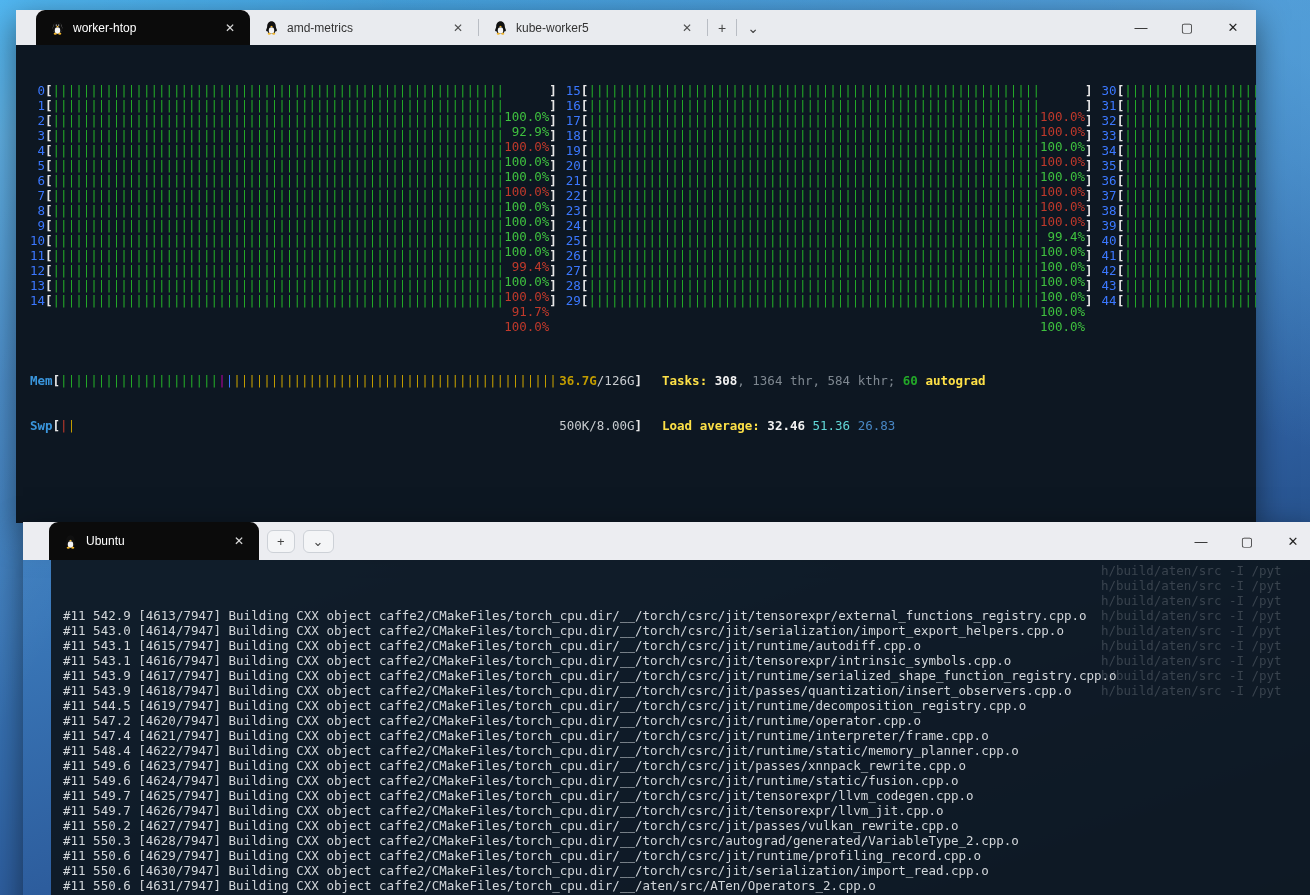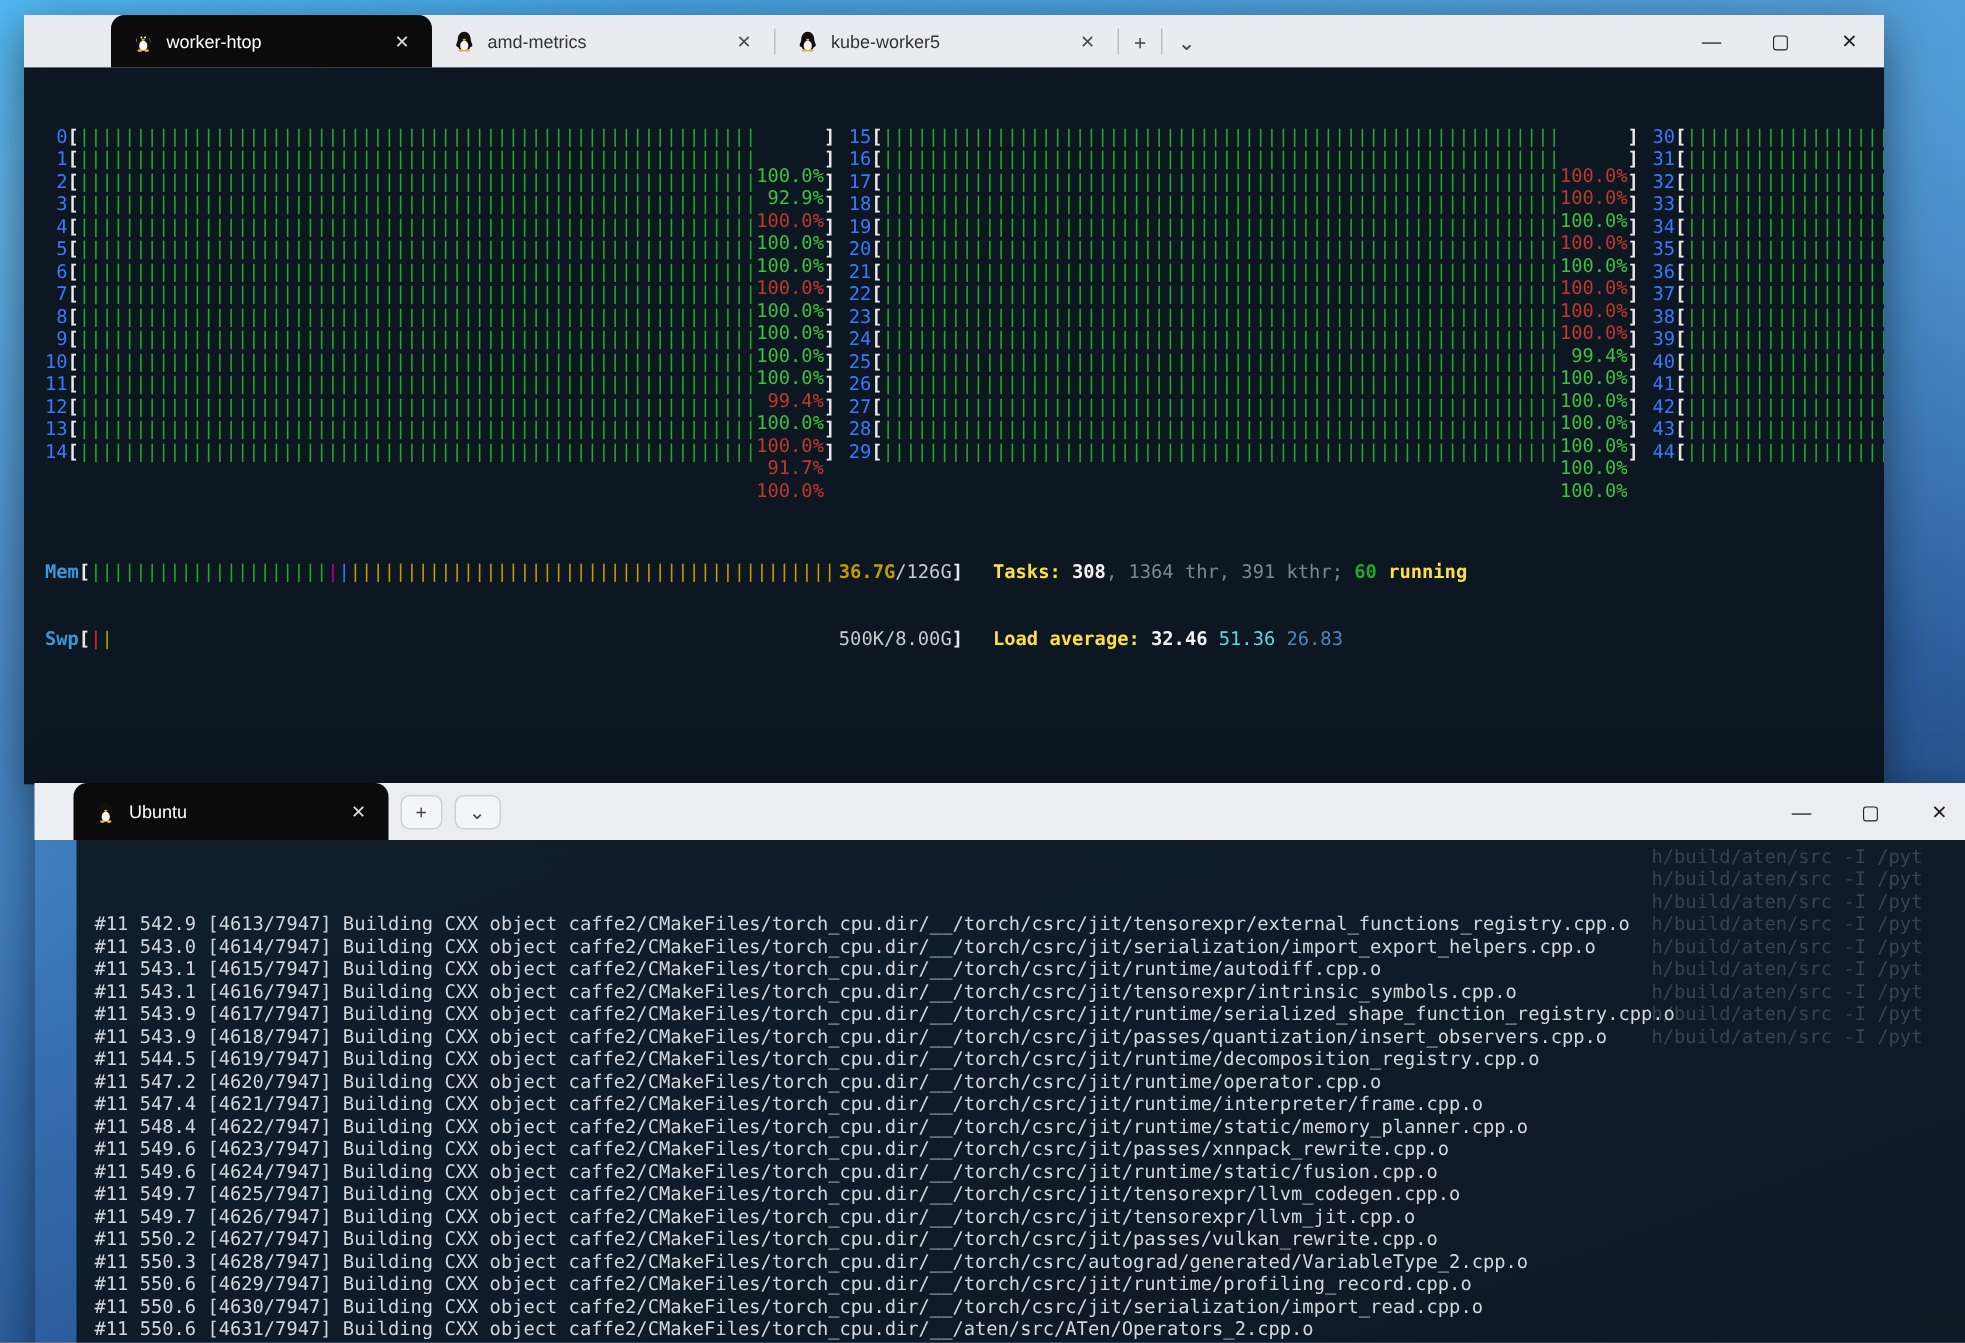--- a/index.html
+++ b/index.html
@@ -9,21 +9,21 @@
     position:relative;
     background:
       linear-gradient(118deg, rgba(255,255,255,0.18) 0%, rgba(255,255,255,0) 22%),
       linear-gradient(205deg, rgba(120,210,255,0.35) 4%, rgba(0,0,0,0) 30%),
       linear-gradient(160deg, #2ba7ee 0%, #45a3e0 10%, #3e86c8 28%, #3a78b9 46%, #2d5d9d 66%, #1f4478 85%, #16335c 100%);
   }
   .window { position:absolute; box-shadow:0 10px 30px rgba(0,0,0,0.5); }
 
   
   .titlebar { position:absolute; left:0; top:0; right:0; background:#e9ebef; display:flex; align-items:stretch; }
-  .tb-htop { height:35px;padding-left:38px; }
+  .tb-htop { height:35px; }
   .tb-ubuntu { height:38px; background:#ecedf1; }
   .term-tab { display:flex; align-items:center; gap:8px; padding:0 10px 0 14px; font-size:12px; color:#333; position:relative; }
   .term-tab.active { background:#0b0b0b; color:#fff; border-radius:9px 9px 0 0; }
   .term-tab .tab-close { margin-left:auto; font-size:12px; color:inherit; opacity:.85; padding:2px 5px; cursor:default; }
   .tab-divider { width:1px; background:#b9bdc4; margin:9px 0; }
   .tabbar-btn { align-self:center; font-size:14px; color:#444; padding:2px 10px; }
   .tabbar-btn.boxed { background:#f4f5f7; border:1px solid #cdd1d7; border-radius:6px; margin-left:8px; padding:3px 9px; font-size:13px; }
   .win-controls { margin-left:auto; display:flex; align-self:stretch; }
   .win-controls .wc { width:46px; display:flex; align-items:center; justify-content:center; font-size:13px; color:#222; }
   .tux { width:15px; height:15px; flex:0 0 15px; }
@@ -125,21 +125,21 @@
     <div class="meter-row">
       <div class="meters-left">
         <div class="lin-meter">
           <span class="mlabel">Mem</span><span class="brk">[</span><span class="bars"><span class="cg">|||||||||||||||||||||</span><span class="cm">|</span><span class="cb">|</span><span class="cy">||||||||||||||||||||||||||||||||||||||||||||</span></span><span class="mval"><span class="cy b">36.7G</span><span class="cw">/126G</span></span><span class="brk">]</span>
         </div>
         <div class="lin-meter">
           <span class="mlabel">Swp</span><span class="brk">[</span><span class="bars"><span class="cr">|</span><span class="cy">|</span></span><span class="mval"><span class="cw">500K/8.00G</span></span><span class="brk">]</span>
         </div>
       </div>
       <div class="info-block">
-        <div class="info-line"><span class="cc b">Tasks: </span><span class="cW">308</span><span class="ck">, 1364 thr, 391 kthr; </span><span class="cg b">60</span><span class="cc b"> running</span></div>
+        <div class="info-line"><span class="cc b">Tasks: </span><span class="cW">308</span><span class="ck">, 1364 thr, 584 kthr; </span><span class="cg b">60</span><span class="cc b"> autograd</span></div>
         <div class="info-line"><span class="cc b">Load average: </span><span class="cW">32.46 </span><span class="cc2">51.36 </span><span class="cc3">26.83</span></div>
       </div>
     </div>
     
     
     
   </div>
 </div>
 
 <div class="window" style="left:23px; top:522px; width:1293px; height:411px;">

